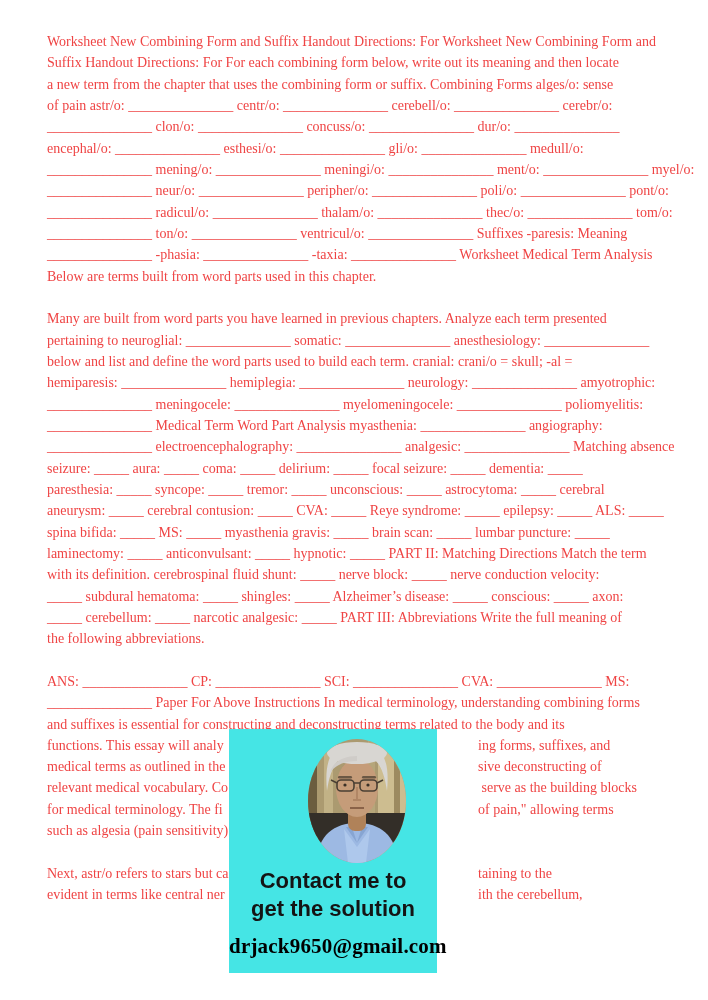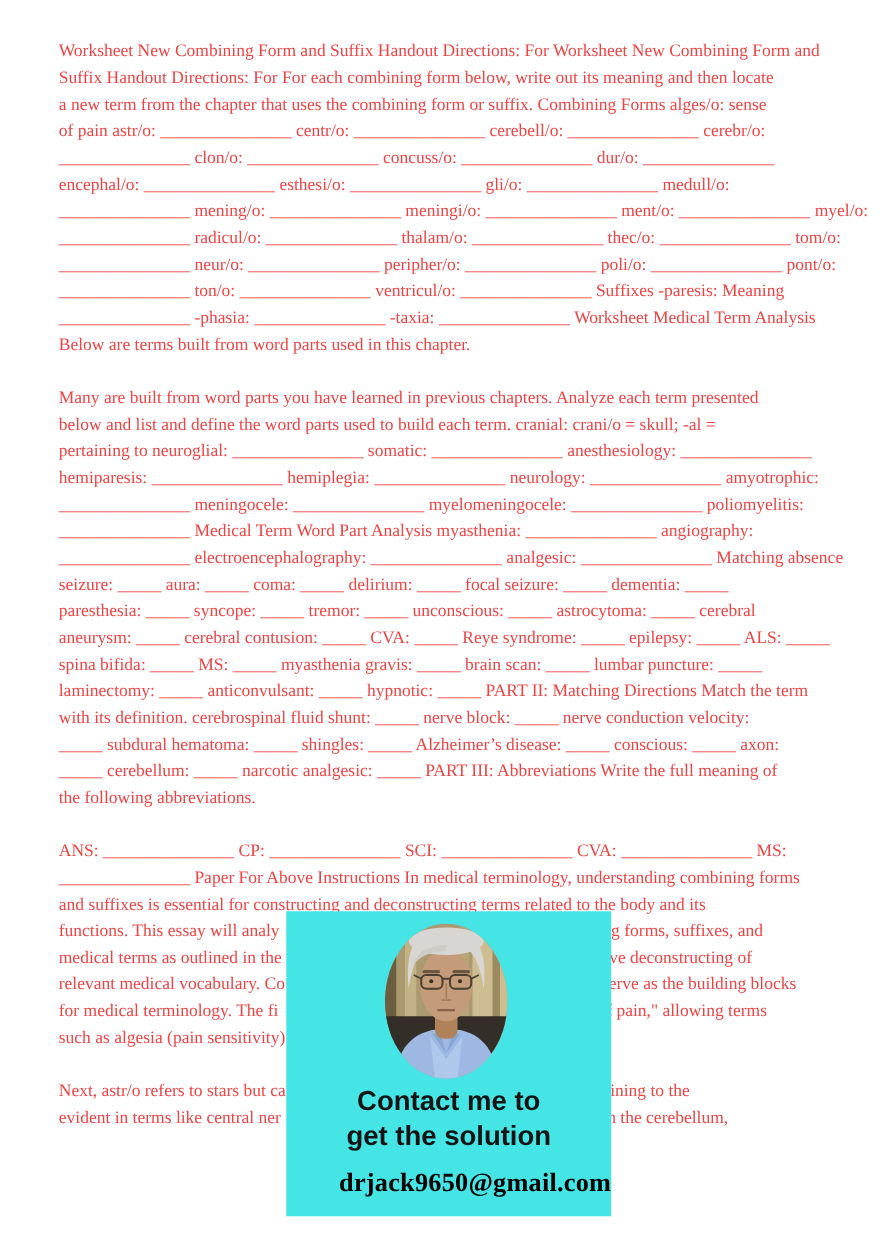--- a/index.html
+++ b/index.html
@@ -25,21 +25,21 @@
     position: relative;
   }
   .doc .frag-right {
     position: absolute;
     left: 431px; top: 0;
     white-space: pre;
   }
   .overlay {
     position: absolute;
     left: 229px; top: 729px;
-    width: 260px; height: 244px;
+    width: 208px; height: 244px;
     z-index: 5;
   }
   .photo {
     position: absolute;
     left: 79px; top: 10px;
     width: 98px; height: 124px;
   }
   .contact-text {
     position: absolute;
     top: 138px; left: 0;
@@ -65,29 +65,29 @@
 <body>
 
 <div class="doc">
     <div class="line">Worksheet New Combining Form and Suffix Handout Directions: For Worksheet New Combining Form and</div>
     <div class="line">Suffix Handout Directions: For For each combining form below, write out its meaning and then locate</div>
     <div class="line">a new term from the chapter that uses the combining form or suffix. Combining Forms alges/o: sense</div>
     <div class="line">of pain astr/o: _______________ centr/o: _______________ cerebell/o: _______________ cerebr/o:</div>
     <div class="line">_______________ clon/o: _______________ concuss/o: _______________ dur/o: _______________</div>
     <div class="line">encephal/o: _______________ esthesi/o: _______________ gli/o: _______________ medull/o:</div>
     <div class="line">_______________ mening/o: _______________ meningi/o: _______________ ment/o: _______________ myel/o:</div>
+    <div class="line">_______________ neur/o: _______________ peripher/o: _______________ poli/o: _______________ pont/o:</div>
     <div class="line">_______________ radicul/o: _______________ thalam/o: _______________ thec/o: _______________ tom/o:</div>
-    <div class="line">_______________ neur/o: _______________ peripher/o: _______________ poli/o: _______________ pont/o:</div>
     <div class="line">_______________ ton/o: _______________ ventricul/o: _______________ Suffixes -paresis: Meaning</div>
     <div class="line">_______________ -phasia: _______________ -taxia: _______________ Worksheet Medical Term Analysis</div>
     <div class="line">Below are terms built from word parts used in this chapter.</div>
     <div class="line">&nbsp;</div>
     <div class="line">Many are built from word parts you have learned in previous chapters. Analyze each term presented</div>
+    <div class="line">pertaining to neuroglial: _______________ somatic: _______________ anesthesiology: _______________</div>
     <div class="line">below and list and define the word parts used to build each term. cranial: crani/o = skull; -al =</div>
-    <div class="line">pertaining to neuroglial: _______________ somatic: _______________ anesthesiology: _______________</div>
     <div class="line">hemiparesis: _______________ hemiplegia: _______________ neurology: _______________ amyotrophic:</div>
     <div class="line">_______________ meningocele: _______________ myelomeningocele: _______________ poliomyelitis:</div>
     <div class="line">_______________ Medical Term Word Part Analysis myasthenia: _______________ angiography:</div>
     <div class="line">_______________ electroencephalography: _______________ analgesic: _______________ Matching absence</div>
     <div class="line">seizure: _____ aura: _____ coma: _____ delirium: _____ focal seizure: _____ dementia: _____</div>
     <div class="line">paresthesia: _____ syncope: _____ tremor: _____ unconscious: _____ astrocytoma: _____ cerebral</div>
     <div class="line">aneurysm: _____ cerebral contusion: _____ CVA: _____ Reye syndrome: _____ epilepsy: _____ ALS: _____</div>
     <div class="line">spina bifida: _____ MS: _____ myasthenia gravis: _____ brain scan: _____ lumbar puncture: _____</div>
     <div class="line">laminectomy: _____ anticonvulsant: _____ hypnotic: _____ PART II: Matching Directions Match the term</div>
     <div class="line">with its definition. cerebrospinal fluid shunt: _____ nerve block: _____ nerve conduction velocity:</div>

